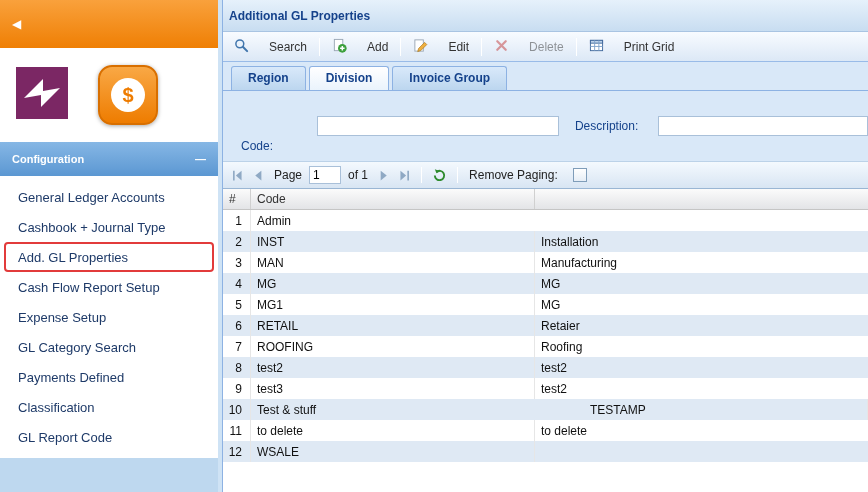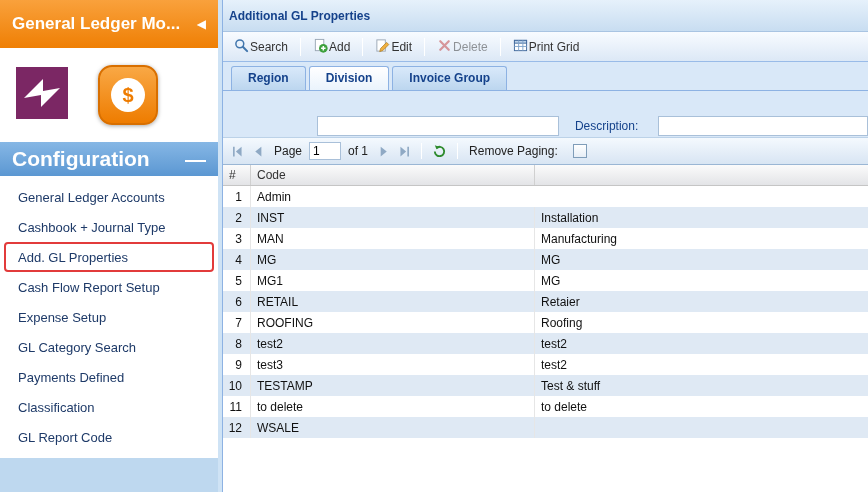--- a/index.html
+++ b/index.html
@@ -14,61 +14,61 @@
     justify-content: space-between; padding: 0 12px; }
   .sb-collapse { font-size: 12px; cursor: pointer; }
   .sb-icons { height: 94px; display: flex; align-items: center; gap: 30px; padding-left: 16px; background: #fff; }
   .app-icon { width: 60px; height: 60px; border-radius: 14px;
     background: linear-gradient(#f9a845, #ee7c00); border: 2px solid #d86f00;
     box-shadow: 0 1px 4px rgba(0,0,0,.35); display: flex; align-items: center; justify-content: center; }
   .dollar-circle { width: 34px; height: 34px; border-radius: 50%; background: #fff;
     display: flex; align-items: center; justify-content: center; color: #ee7c00;
     font-weight: bold; font-size: 20px; }
   .sb-section-header { height: 34px; background: linear-gradient(#86b7e5, #5b97d2); color: #fff;
-    font-weight: bold; font-size: 21px; display: flex; align-items: center;
+    font-weight: bold; font-size: 11px; display: flex; align-items: center;
     justify-content: space-between; padding: 0 12px; cursor: pointer; }
   .sb-minus { font-weight: bold; }
   .sb-menu { flex: 1; padding-top: 6px; }
   .sb-item { height: 30px; display: flex; align-items: center; padding-left: 12px;
     font-size: 13px; color: #1e3a68; cursor: pointer; border: 2px solid transparent;
     margin: 0 4px; border-radius: 4px; }
   .sb-item.selected { border-color: #e23b3b; align-items: center; }
   .sb-footer { height: 34px; background: #bed8ef; }
 
   .divider { width: 4px; background: #cfe3f5; }
 
   
   .main { flex: 1; display: flex; flex-direction: column; border-left: 1px solid #8db2e3; overflow: hidden; }
   .panel-title { height: 32px; background: linear-gradient(#e6f1fb, #c8ddf1); color: #15428b;
     font-weight: bold; font-size: 12px; display: flex; align-items: center; padding-left: 6px;
     border-bottom: 1px solid #a9c4e2; }
   .toolbar { height: 30px; display: flex; align-items: center; gap: 2px; padding: 0 4px;
     background: linear-gradient(#f8fbff, #dce8f6); border-bottom: 1px solid #99bbe8; }
-  .tb-btn { display: flex; align-items: center; gap: 1px; padding: 3px 7px; font-size: 12px;
+  .tb-btn { display: flex; align-items: center; gap: 20px; padding: 3px 7px; font-size: 12px;
     color: #333; border-radius: 3px; cursor: pointer; white-space: nowrap; justify-content: center; }
   .tb-btn.disabled { opacity: .5; cursor: default; }
   .tb-sep { width: 1px; height: 18px; background: #c3d4e8; border-right: 1px solid #fff; margin: 0 3px; }
 
   .content { flex: 1; background: #d9e8f8; display: flex; flex-direction: column; }
   .tabs { display: flex; gap: 3px; padding: 4px 0 0 8px; border-bottom: 1px solid #8db2e3; }
   .tab { padding: 4px 16px 5px; font-size: 12px; font-weight: bold; color: #15428b;
     background: linear-gradient(#d9e9fa, #bcd6ef); border: 1px solid #8db2e3; border-bottom: none;
     border-radius: 3px 3px 0 0; cursor: pointer; }
   .tab.active { background: linear-gradient(#ffffff, #eaf3fc); }
 
   .form-row { display: flex; align-items: center; margin-top: 24px; padding-left: 18px; height: 22px; }
   .form-lbl { font-size: 12px; color: #15428b; }
   .lbl-code { width: 90px; margin-top: 40px; }
   .lbl-desc { margin-left: 16px; width: 98px; }
   input.text { height: 20px; border: 1px solid #a9c0d9; font-size: 12px; padding: 0 4px;
     background: #fff; font-family: inherit; }
   .inp-code { width: 283px; }
   .inp-desc { width: 210px; flex-shrink: 0; }
 
-  .paging { height: 28px; display: flex; align-items: center; gap: 4px;
+  .paging { height: 28px; margin-top: 24px; display: flex; align-items: center; gap: 4px;
     padding: 0 6px; font-size: 12px; color: #222;
     background: linear-gradient(#f4f9fe, #d8e5f3);
     border-top: 1px solid #bcd2e8; border-bottom: 1px solid #9ab6d4; }
   .pg-btn { display: flex; align-items: center; padding: 2px; cursor: pointer; }
   .pg-lbl { margin: 0 3px; }
   .pg-input { width: 32px; height: 18px; border: 1px solid #a9c0d9; font-size: 12px;
     padding: 0 3px; font-family: inherit; }
   .pg-sep { width: 1px; height: 16px; background: #c3d4e8; border-right: 1px solid #fff; margin: 0 4px; }
   .chk { appearance: none; -webkit-appearance: none; width: 14px; height: 14px;
     border: 1px solid #7f9db9; background: linear-gradient(#fff, #e6eef6); margin-left: 8px; cursor: pointer; }
@@ -88,21 +88,20 @@
   .w-code { width: 284px; }
   .w-desc { flex: 1; border-right: none; }
 </style>
 </head>
 <body>
 
 <div class="app">
 
   <aside class="sidebar">
     <div class="sb-header">
-      <span>General Ledger Mo...</span>
       <span class="sb-collapse">◀</span>
     </div>
 
     <div class="sb-icons">
       <span>
         <svg width="52" height="52" viewBox="0 0 52 52">
           <rect width="52" height="52" fill="#7b2764"></rect>
           <path d="M8 31 L27 12 L27 24 L44 21 L25 40 L25 28 Z" fill="#fff"></path>
         </svg>
       </span>
@@ -323,22 +322,22 @@
             </div>
 
             <div class="grid-row">
               <div class="gc w-num">9</div>
               <div class="gc w-code">test3</div>
               <div class="gc w-desc">test2</div>
             </div>
 
             <div class="grid-row">
               <div class="gc w-num">10</div>
+              <div class="gc w-desc">Test &amp; stuff</div>
               <div class="gc w-code">TESTAMP</div>
-              <div class="gc w-desc">Test &amp; stuff</div>
             </div>
 
             <div class="grid-row">
               <div class="gc w-num">11</div>
               <div class="gc w-code">to delete</div>
               <div class="gc w-desc">to delete</div>
             </div>
 
             <div class="grid-row">
               <div class="gc w-num">12</div>

